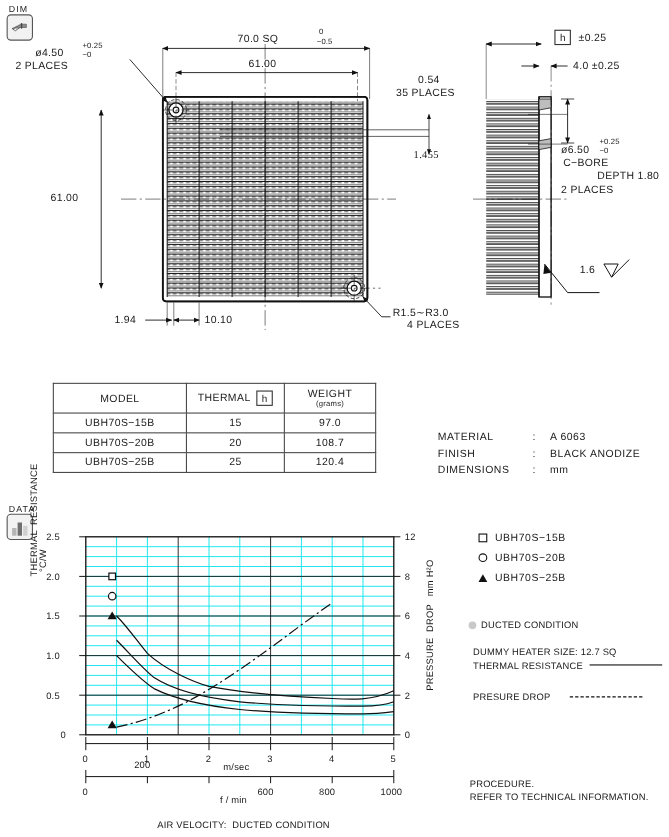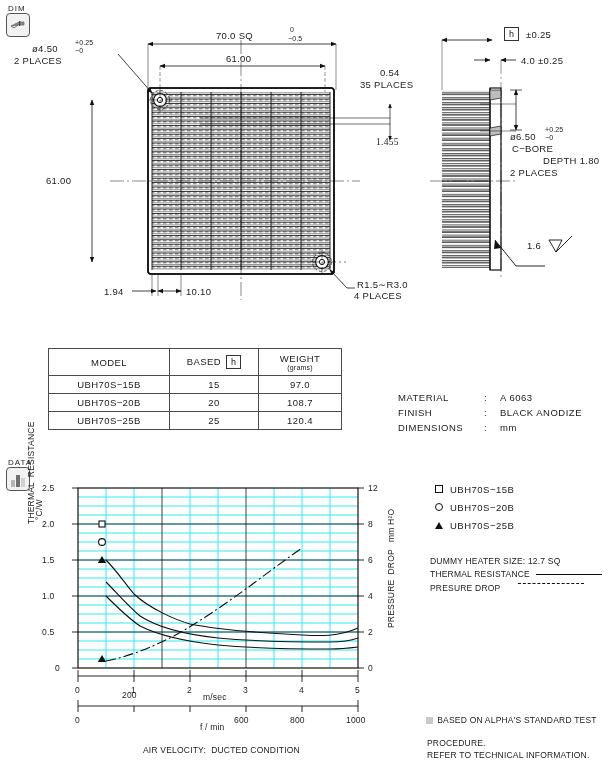--- a/index.html
+++ b/index.html
@@ -214,42 +214,42 @@
 <div class="abs txt" style="left:14px;top:55px;">2 PLACES</div>
 
 <div class="abs txt" style="left:380px;top:67px;">0.54</div>
 <div class="abs txt" style="left:360px;top:79px;">35 PLACES</div>
 <div class="abs txt" style="left:376px;top:137px;font-family:Liberation Serif, serif;">1.455</div>
 
 <div class="abs txt" style="left:104px;top:286px;">1.94</div>
 <div class="abs txt" style="left:186px;top:286px;">10.10</div>
 
 <div class="abs txt" style="left:357px;top:279px;">R1.5∼R3.0</div>
-<div class="abs txt" style="left:354px;top:290px;">4 PLACES</div>
+<div class="abs txt" style="left:370px;top:290px;">4 PLACES</div>
 
 <div class="abs" style="left:504px;top:27px;border:1px solid #333;padding:0 4px;font-size:9px;line-height:12px;">h</div>
 <div class="abs txt" style="left:526px;top:29px;">±0.25</div>
 <div class="abs txt" style="left:521px;top:55px;">4.0 ±0.25</div>
 
 <div class="abs txt" style="left:510px;top:131px;">ø6.50</div>
 <div class="abs txt7" style="left:545px;top:126px;">+0.25</div>
 <div class="abs txt7" style="left:545px;top:134px;">−0</div>
 <div class="abs txt" style="left:512px;top:143px;">C−BORE</div>
 <div class="abs txt" style="left:510px;top:155px;margin-left:33px;">DEPTH 1.80</div>
 <div class="abs txt" style="left:510px;top:167px;">2 PLACES</div>
 
 <div class="abs txt" style="left:527px;top:240px;">1.6</div>
 
 <div class="abs" style="left:48px;top:348px;">
   <table class="spec">
     <thead>
       <tr>
         <th class="mdl">MODEL</th>
         <th class="hgt">
-          <span>BASED</span><span class="hbox">h</span>
+          <span>THERMAL</span><span class="hbox">h</span>
         </th>
         <th class="wgt">
           <span>WEIGHT</span>
           <span class="sub">(grams)</span>
         </th>
       </tr>
     </thead>
     <tbody>
       <tr>
         <td>UBH70S−15B</td>
@@ -442,30 +442,30 @@
     <span class="sym"><span class="mk-ci"></span></span>
     <span>UBH70S−20B</span>
   </div>
   <div class="lgrow">
     <span class="sym"><span class="mk-tr"></span></span>
     <span>UBH70S−25B</span>
   </div>
 </div>
 
 <div class="abs" style="left:416px;top:553px;">
+  <div class="txt8">
+    <span class="bullet"></span><span>DUCTED CONDITION</span>
+  </div>
   <div class="txt8" style="margin-left:14px;margin-top:3px;">DUMMY HEATER SIZE: 12.7 SQ</div>
   <div class="txt8" style="margin-left:14px;margin-top:3px;display:flex;align-items:center;">
     <span>THERMAL RESISTANCE</span>
     <span class="keyline"></span>
   </div>
-  <div class="txt8" style="margin-left:14px;margin-top:4px;display:flex;align-items:flex-start;">
+  <div class="txt8" style="margin-left:14px;margin-top:18px;display:flex;align-items:center;">
     <span>PRESURE DROP</span>
     <span style="display:inline-block;width:66px;margin-left:18px;border-top:1px dashed #111;height:0;"></span>
   </div>
 </div>
 
 <div class="abs" style="left:416px;top:705px;">
-  <div class="txt8">
-    <span class="sqbul"></span><span>BASED ON ALPHA'S STANDARD TEST</span>
-  </div>
   <div class="txt8" style="margin-left:11px;margin-top:2px;">PROCEDURE.</div>
   <div class="txt8" style="margin-left:11px;margin-top:2px;">REFER TO TECHNICAL INFORMATION.</div>
 </div>
 
 </body></html>

